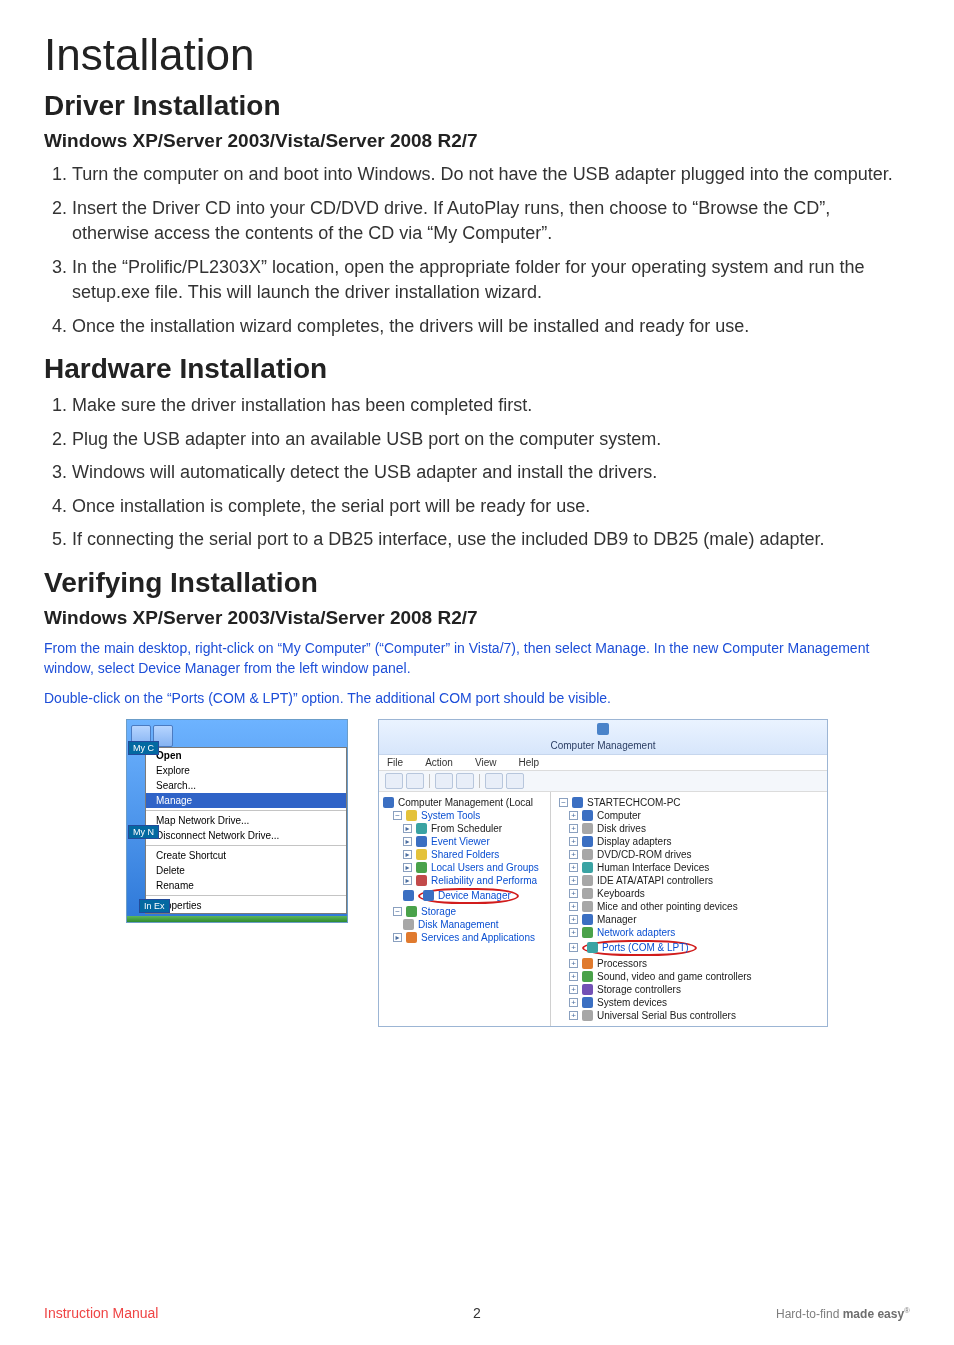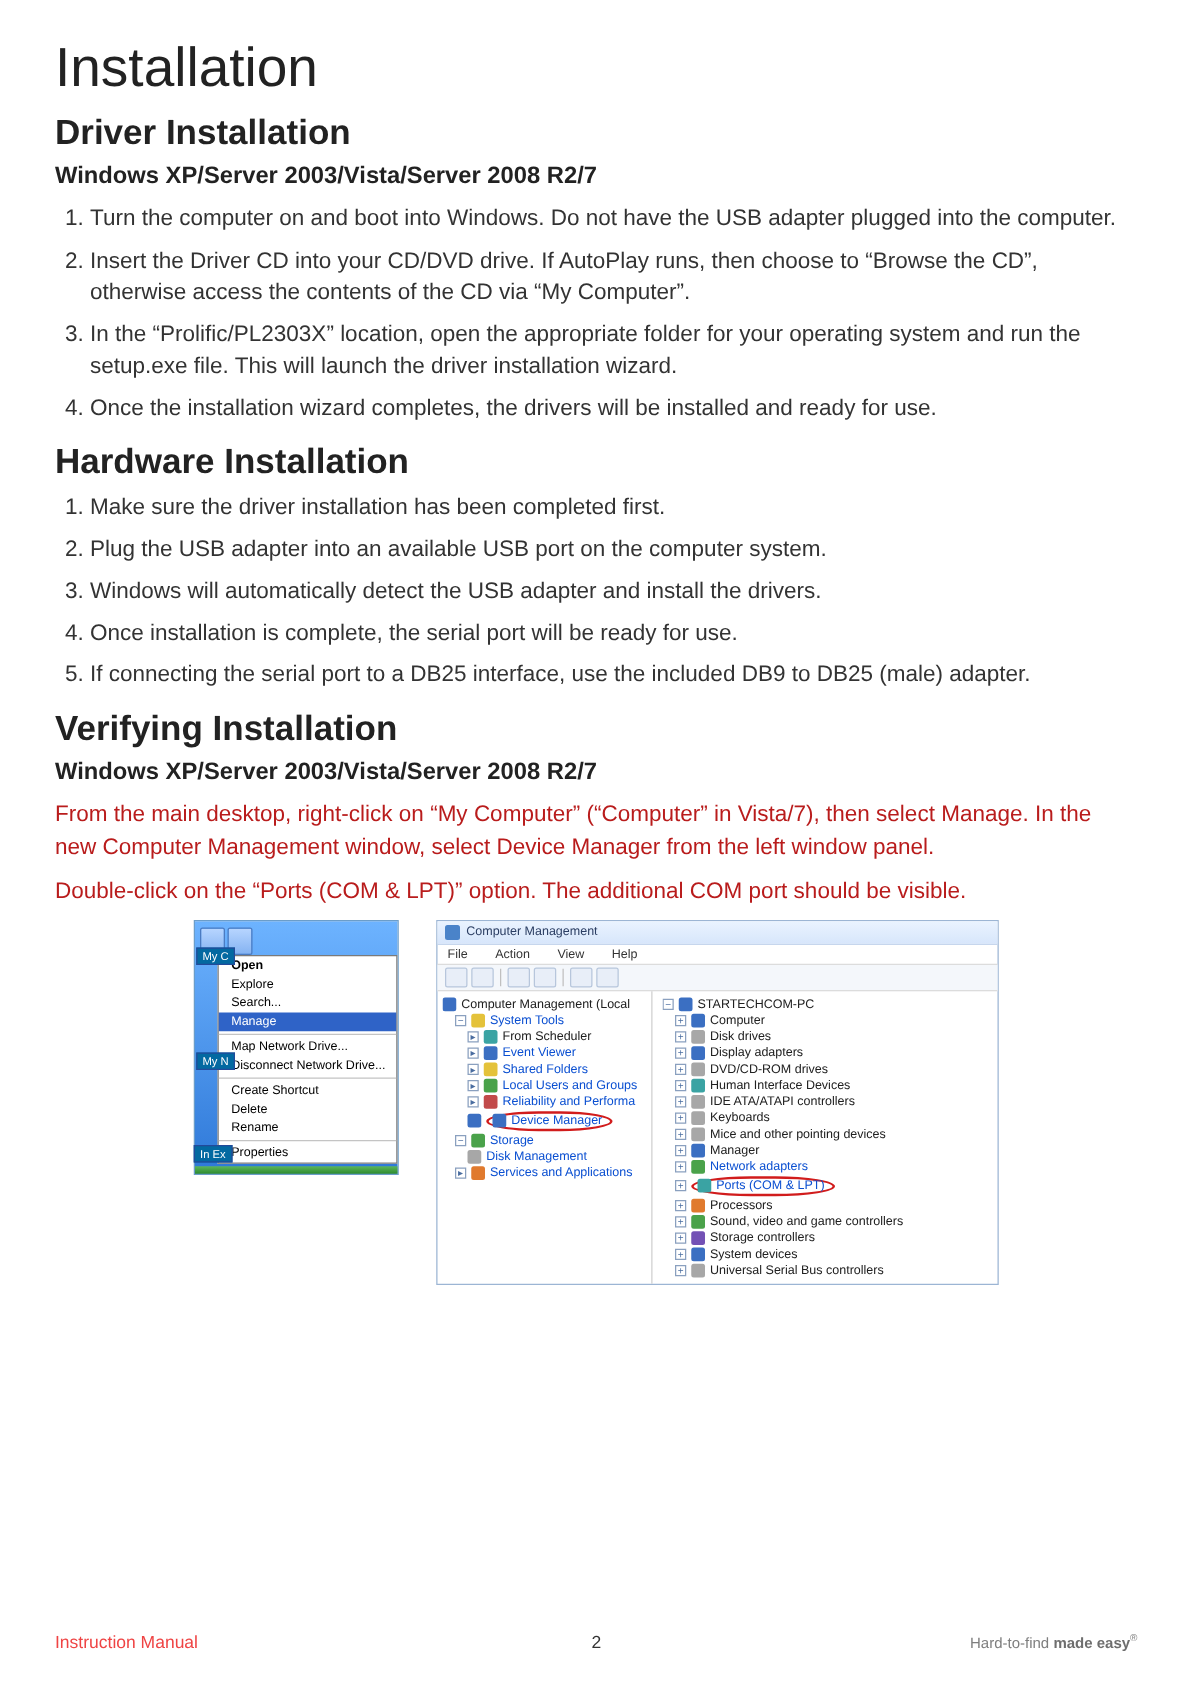--- a/index.html
+++ b/index.html
@@ -10,32 +10,32 @@
     background: #fff;
     color: #202020;
     position: relative;
     padding: 30px 44px 0 44px;
   }
   h1 { font-size: 44px; font-weight: 400; color: #222; margin-bottom: 6px; }
   h2 { font-size: 28px; font-weight: 700; color: #222; margin: 10px 0 8px 0; }
   h3 { font-size: 19px; font-weight: 700; color: #222; margin: 8px 0 10px 0; }
   ol { list-style: decimal; padding-left: 28px; margin-bottom: 14px; }
   li { font-size: 18px; line-height: 1.42; color: #333; margin-bottom: 8px; }
-  p  { font-size: 18px; line-height: 1.42; color: #b91c1c; margin-bottom: 10px; }
+  p  { font-size: 14px; line-height: 1.42; color: #1d4ed8; margin-bottom: 10px; }
 
   .screenshots-row {
     display: flex;
     justify-content: center;
     gap: 30px;
     margin-top: 10px;
   }
 
   
   .ctx-window {
-    width: 164px;
+    width: 222px;
     border: 1px solid #6b9dc9;
     background: linear-gradient(#6db3ff, #2e78d8);
     padding: 3px 0 0 0;
     font-family: Tahoma, Arial, sans-serif;
   }
   .desk-icons { display:flex; gap:2px; padding:2px 4px 0 4px; }
   .desk-icon {
     width: 20px; height: 22px;
     background: linear-gradient(#b7d5ff,#85b3f2);
     border:1px solid #4b7bc1; border-radius:2px;
@@ -48,39 +48,40 @@
   .ctx-item.hl { background:#2f63c7; color:#fff; }
   .ctx-sep { border-top:1px solid #c4c4c4; margin:2px 0; }
   .side-label {
     position:absolute;
     background:#0369a1; color:#fff; font-size:9px; padding:1px 4px;
     border:1px solid #224a9a;
   }
   .ctx-wrap { position:relative; }
   .side-myc { top:22px; left:2px; }
   .side-myn { top:106px; left:2px; }
-  .side-ie  { top:180px; left:0; }
+  .side-ie  { top:180px; left:13px; }
   .ctx-footer {
     height:6px; background:linear-gradient(#5cb65c,#2e8b2e);
     margin-top:2px;
   }
 
   
   .cm-window {
     width: 450px;
     border:1px solid #9cb5d4;
     font-family: "Segoe UI", Tahoma, Arial, sans-serif;
     font-size: 10px;
     background:#fff;
   }
   .cm-titlebar {
     background: linear-gradient(#eaf3ff,#d7e6fb);
     padding: 3px 6px;
     display:flex; align-items:center; gap:5px;
     border-bottom:1px solid #c6d6ed;
+    flex-direction:column;
   }
   .cm-title-icon { width:12px; height:12px; background:#4a83c9; border-radius:2px; }
   .cm-title-text { color:#2b3e63; }
   .cm-menubar { display:flex; gap:22px; padding:2px 8px; color:#333; border-bottom:1px solid #dcdcdc; }
   .cm-toolbar {
     display:flex; gap:3px; padding:2px 6px; border-bottom:1px solid #dcdcdc;
     background:#f4f7fb;
   }
   .tb-btn {
     width:18px; height:16px; border:1px solid #b7c6dc; background:#e8eef8;

